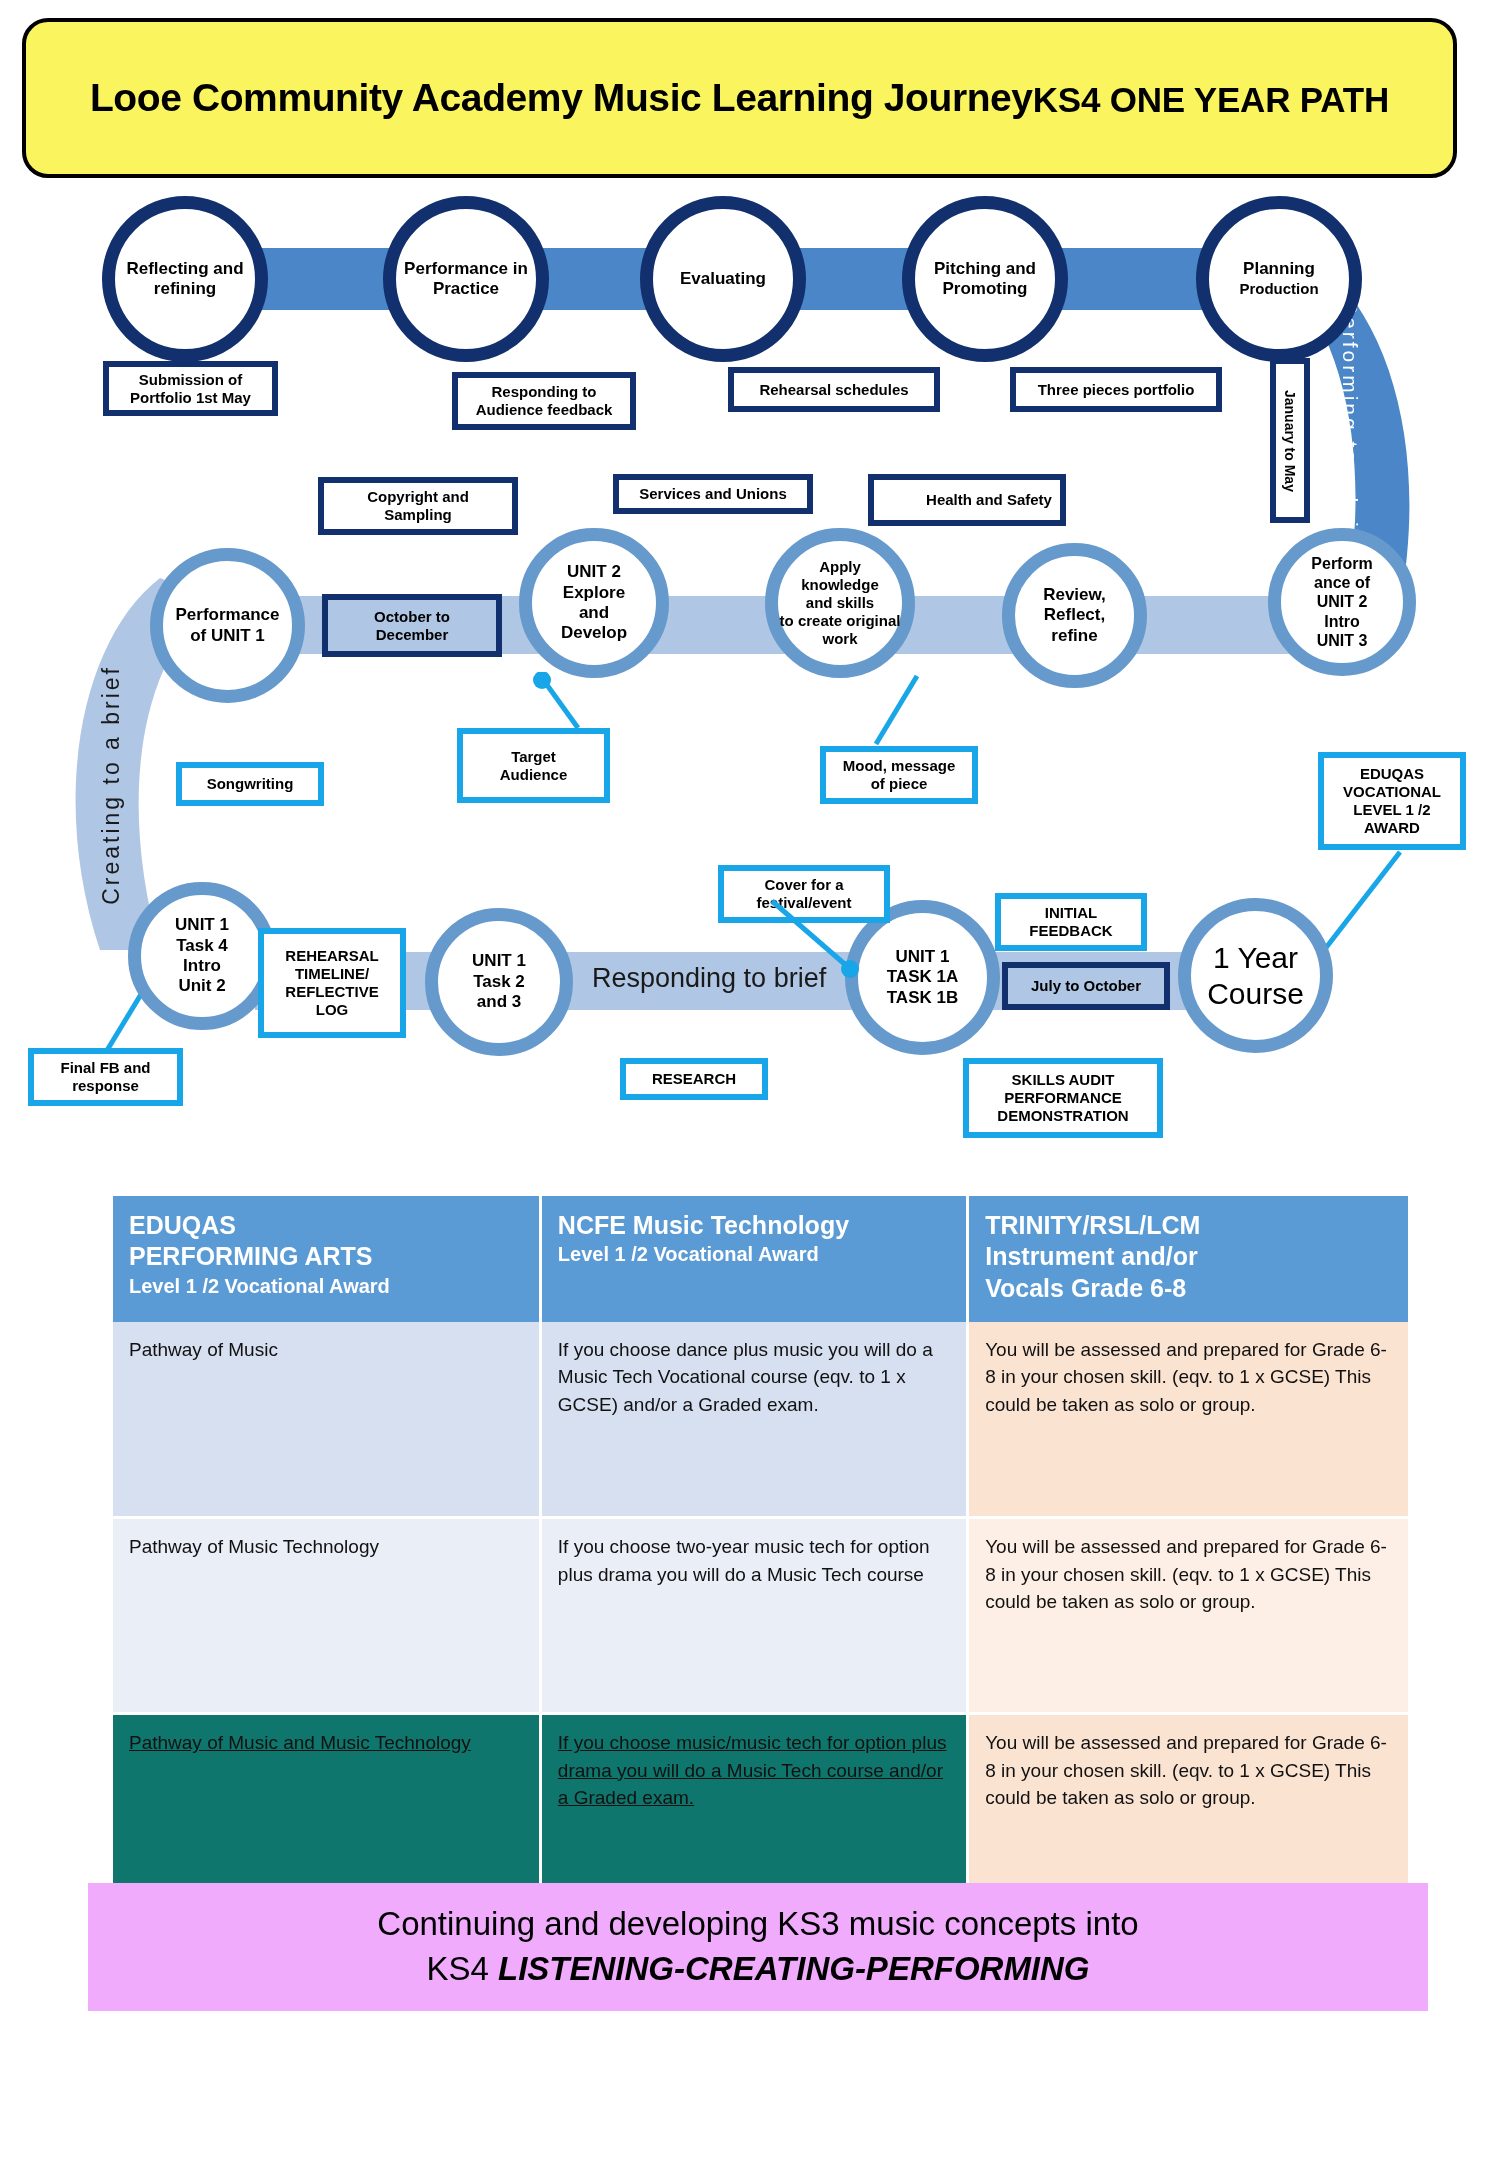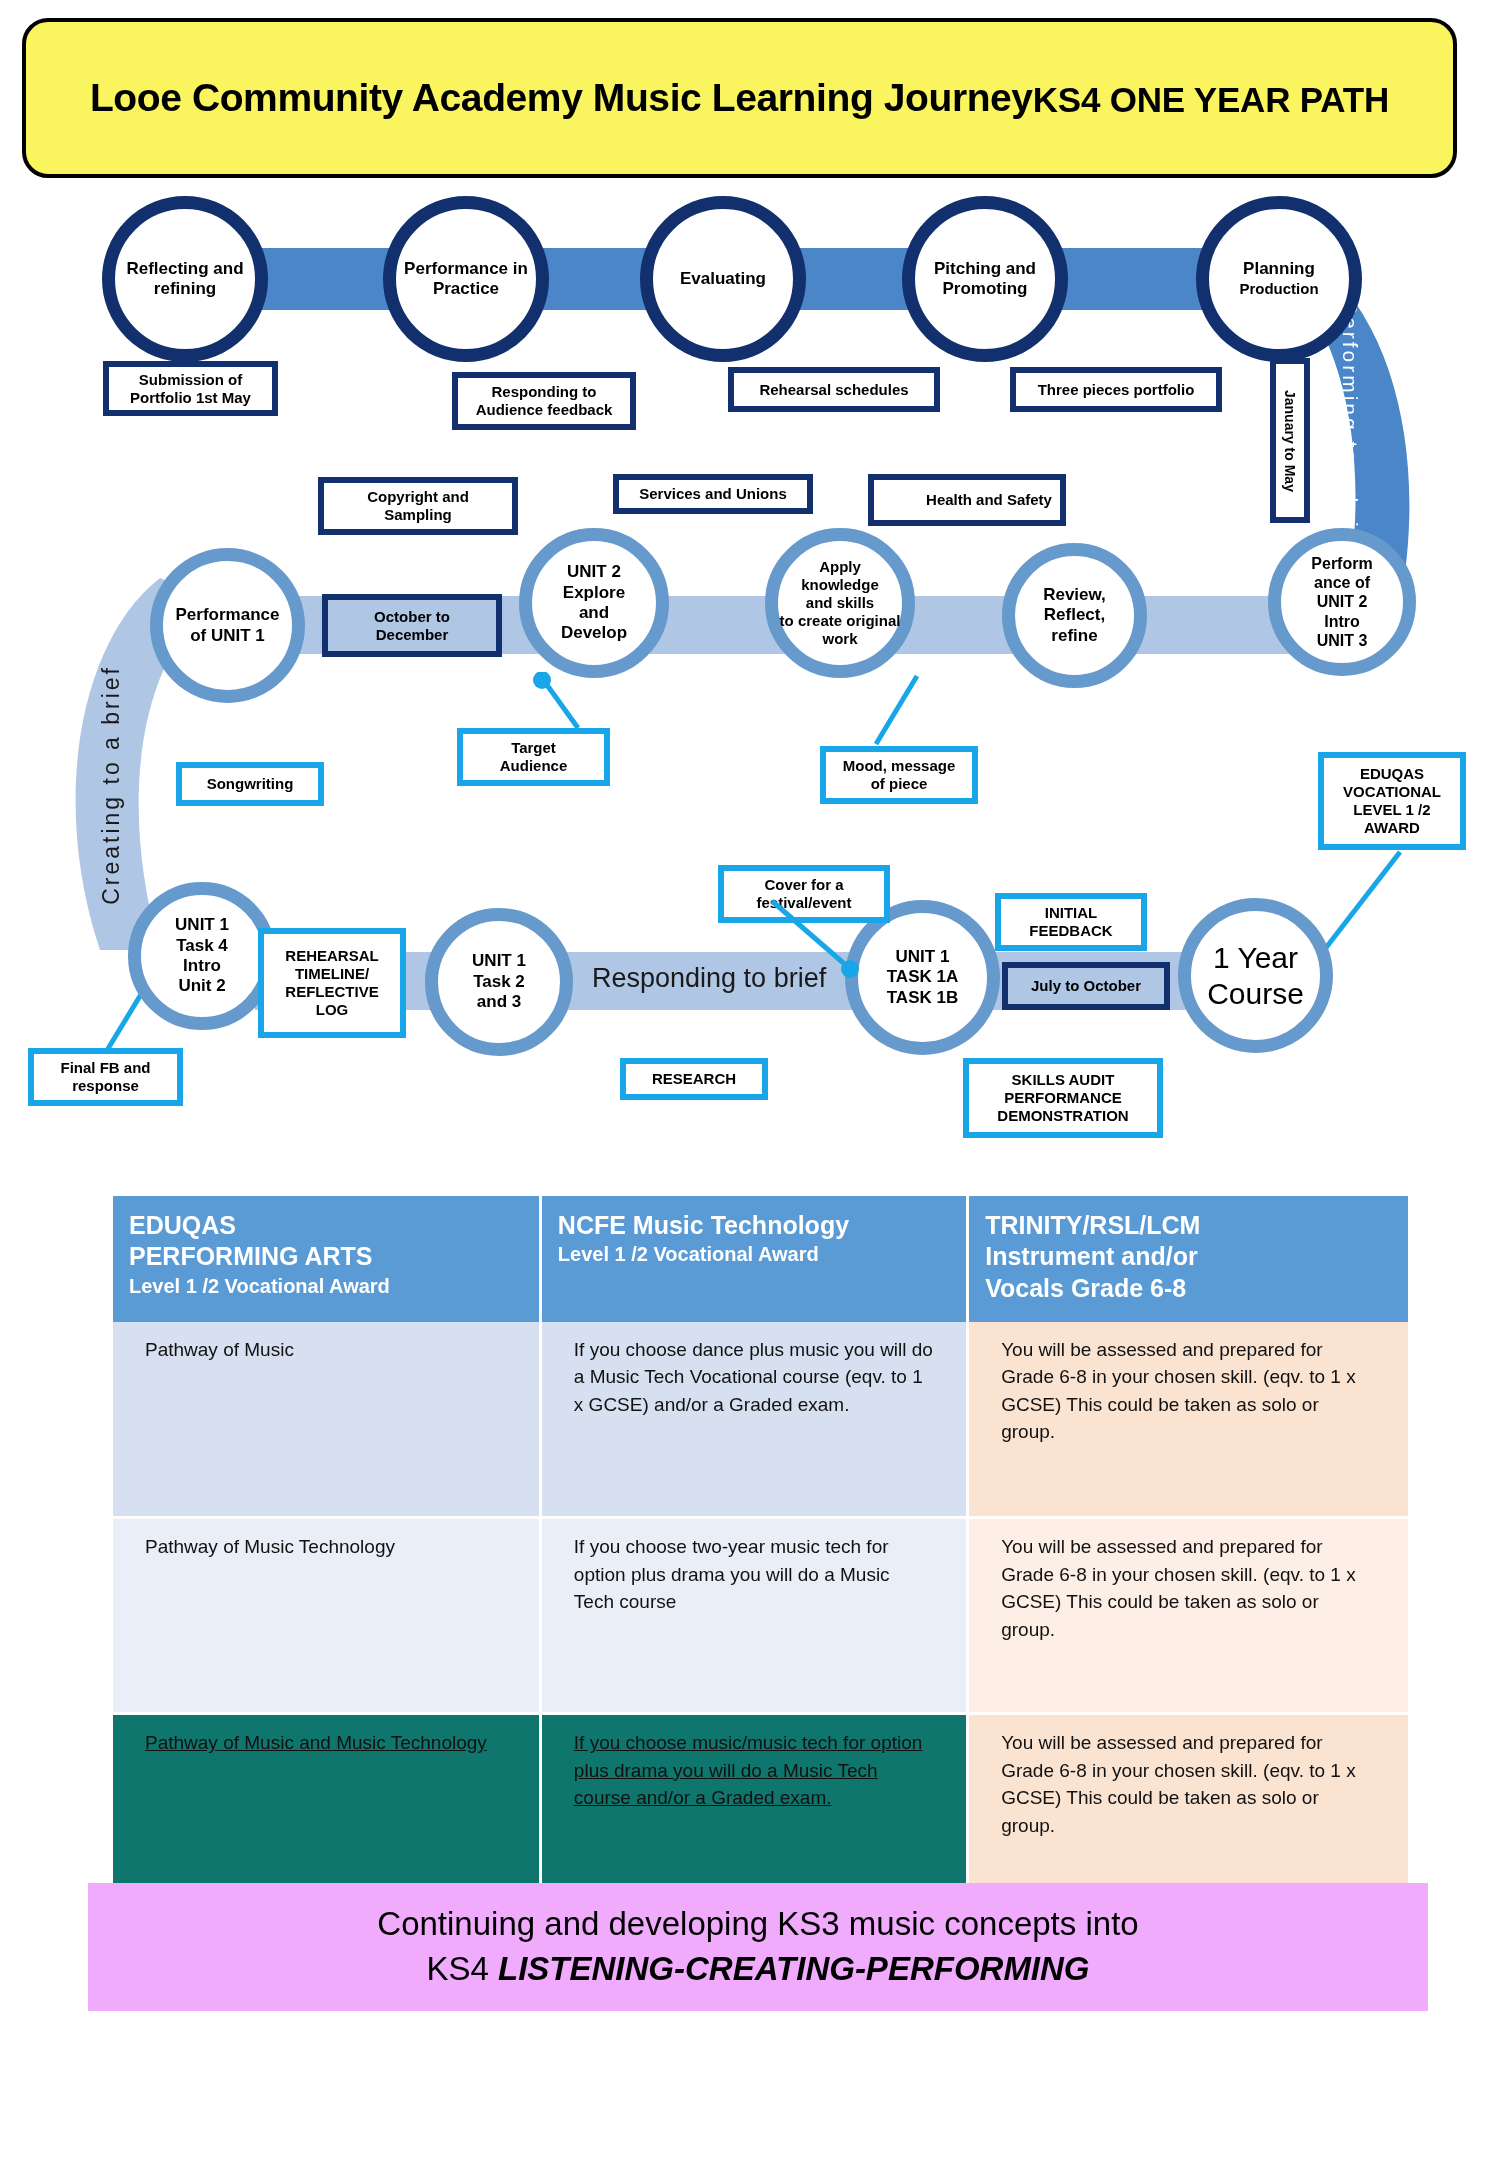--- a/index.html
+++ b/index.html
@@ -67,21 +67,21 @@
   .ltable{position:absolute;left:113px;top:1196px;width:1295px;border-collapse:collapse;}
   .ltable th{
     background:#5B9BD5;color:#ffffff;text-align:left;vertical-align:top;
     padding:14px 16px 18px 16px;border:0;border-right:3px solid #ffffff;font-weight:normal;
   }
   .ltable th:last-child{border-right:0;}
   .th-l1{font-size:25px;font-weight:bold;display:block;line-height:1.25;}
   .th-l2{font-size:20px;font-weight:bold;display:block;line-height:1.3;}
   .th-l3{font-size:20px;font-weight:bold;display:block;line-height:1.3;}
   .ltable td{
-    vertical-align:top;padding:14px 32px;font-size:19px;line-height:1.45;color:#111;
+    vertical-align:top;padding:14px 16px;font-size:19px;line-height:1.45;color:#111;
     border-right:3px solid #ffffff;border-bottom:3px solid #ffffff;
   }
   .ltable td:last-child{border-right:0;}
   .r0 td:nth-child(1),.r0 td:nth-child(2){background:#D6E0F0;}
   .r0 td:nth-child(3){background:#FBE3D2;}
   .r1 td:nth-child(1),.r1 td:nth-child(2){background:#E9EEF7;}
   .r1 td:nth-child(3){background:#FDEFE5;}
   .r2 td:nth-child(1),.r2 td:nth-child(2){background:#0f766e;text-decoration:underline;}
   .r2 td:nth-child(3){background:#FBE3D2;}
 
@@ -257,21 +257,21 @@
   </svg>
 
   <svg class="abs" style="left:862px;top:672px;width:80px;height:80px;z-index:3;" viewBox="0 0 80 80">
     <line x1="55" y1="4" x2="14" y2="72" stroke="#18A6E8" stroke-width="5"></line>
   </svg>
 
   <div class="cbox" style="left:176px;top:762px;width:148px;height:44px;font-size:15px;">
     <span>Songwriting</span>
   </div>
 
-  <div class="cbox" style="left:457px;top:728px;width:153px;height:58px;font-size:15px;">
+  <div class="cbox" style="left:457px;top:728px;width:153px;height:75px;font-size:15px;">
     <div>
       <span>Target</span><br>
       <span>Audience</span>
     </div>
   </div>
 
   <div class="cbox" style="left:820px;top:746px;width:158px;height:58px;font-size:15px;">
     <div>
       <span>Mood, message</span><br>
       <span>of piece</span>

